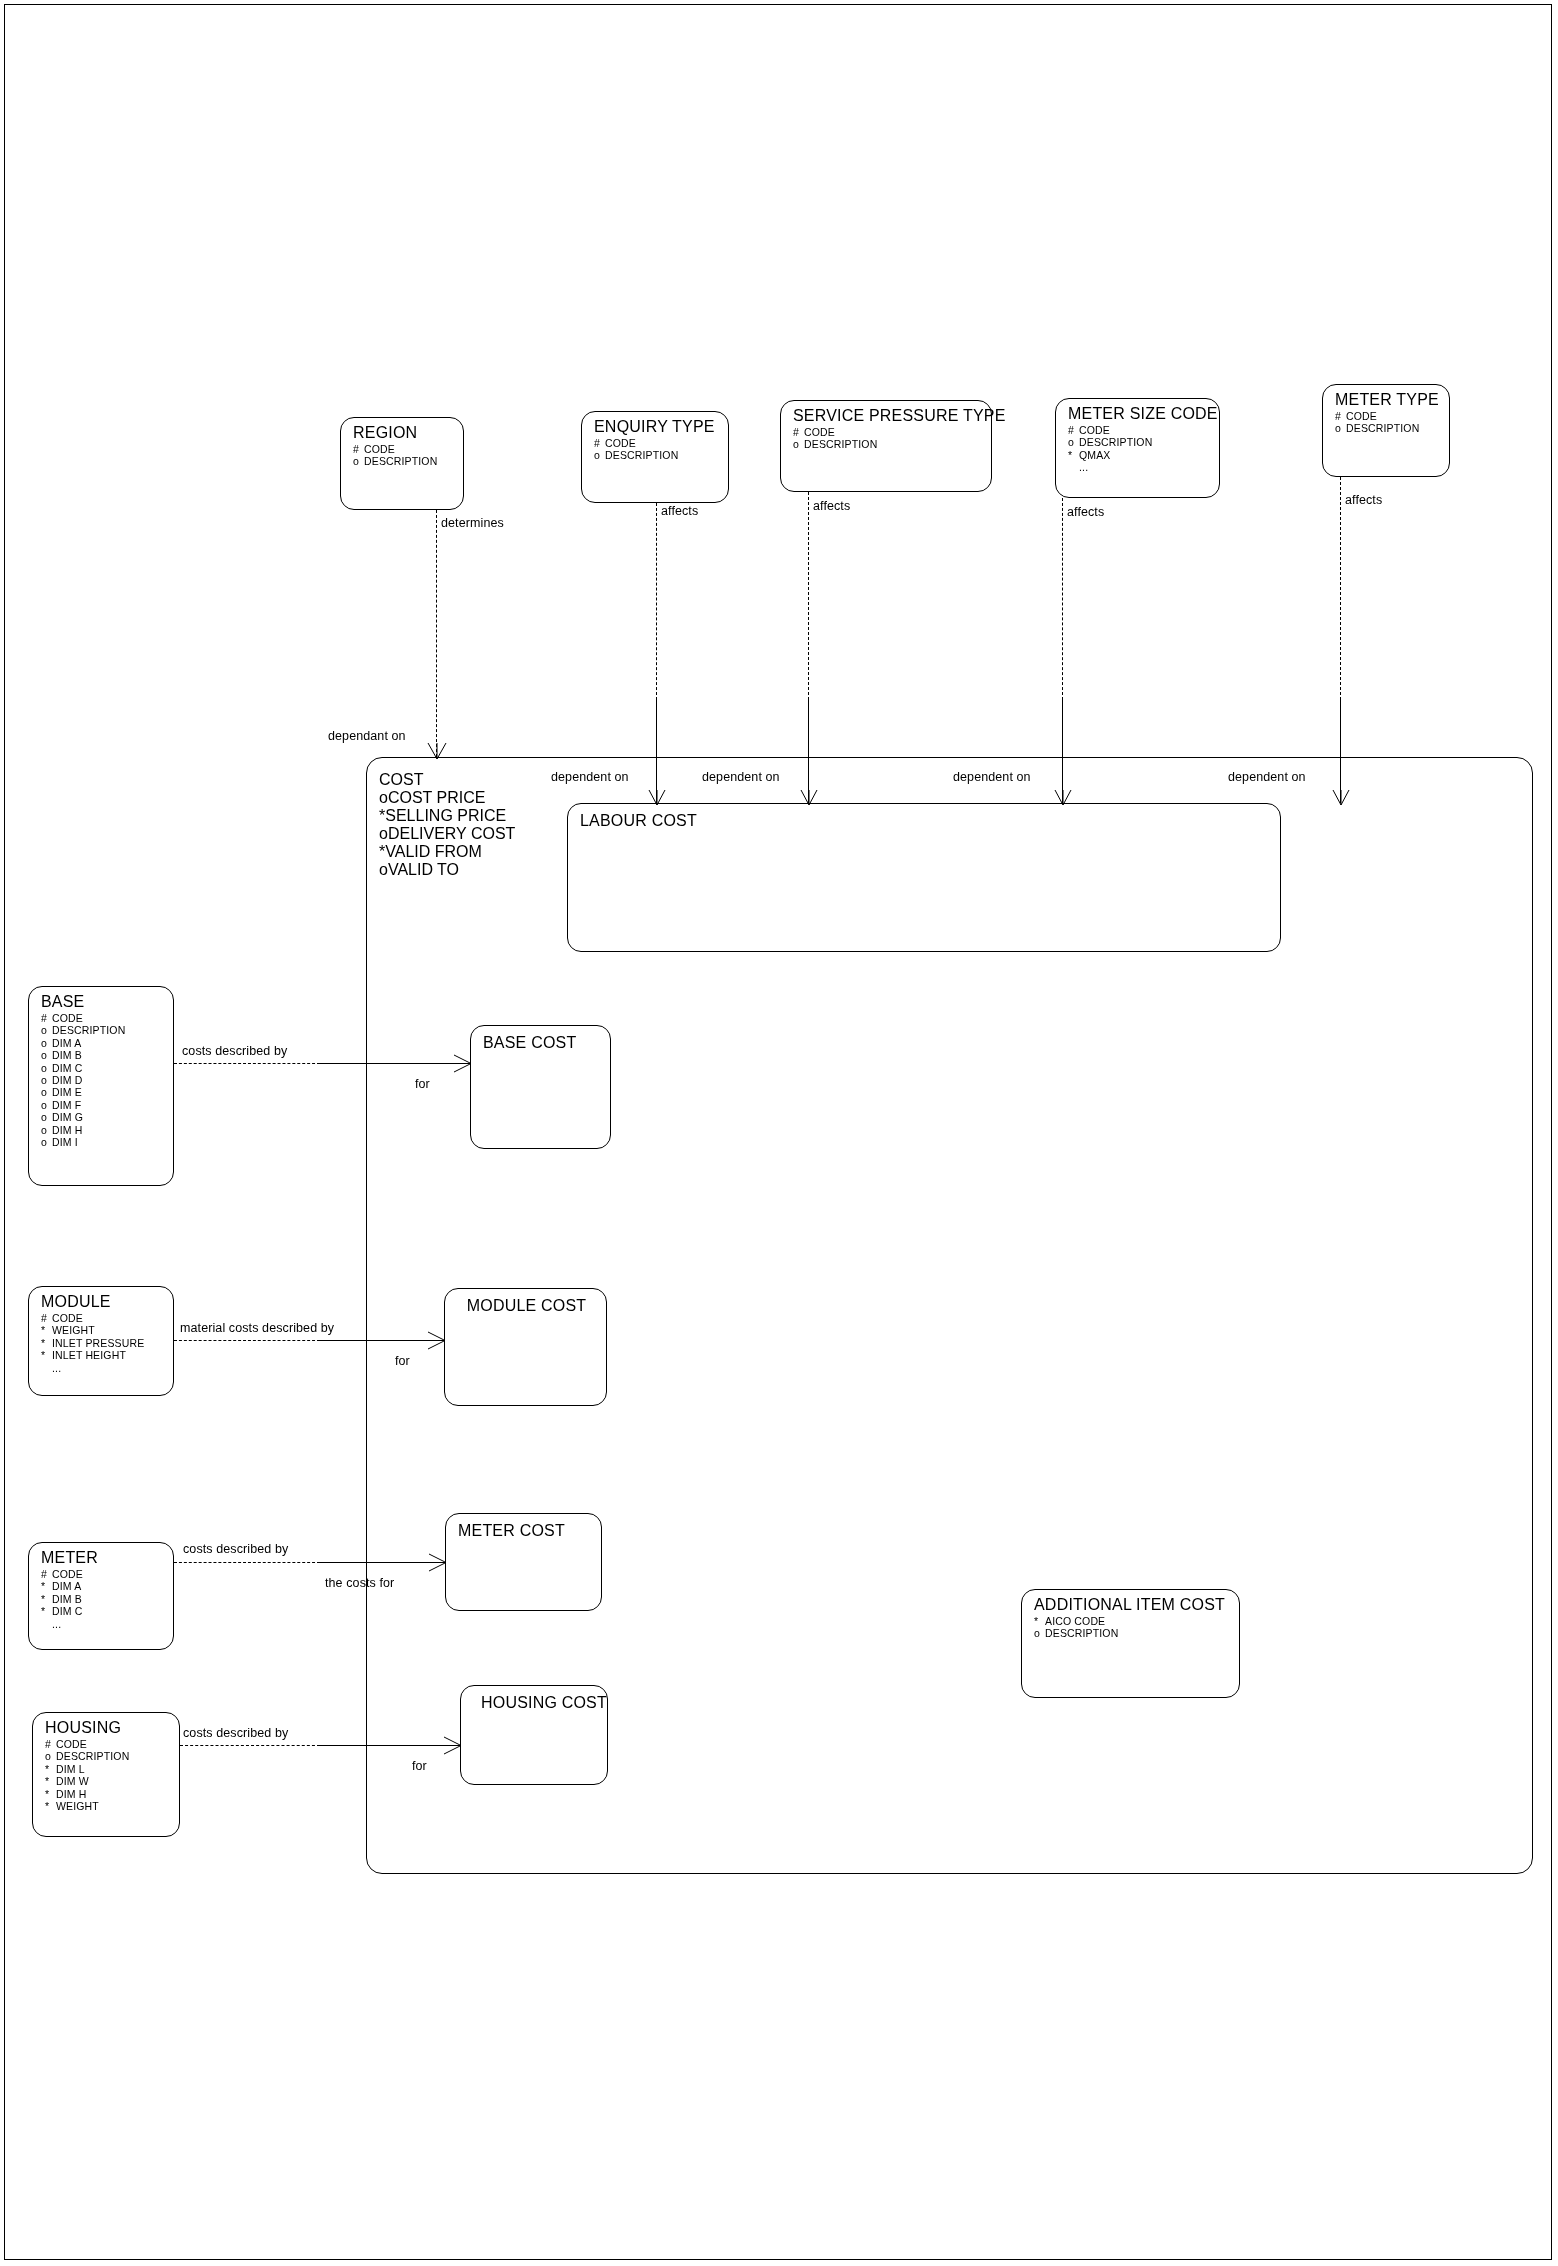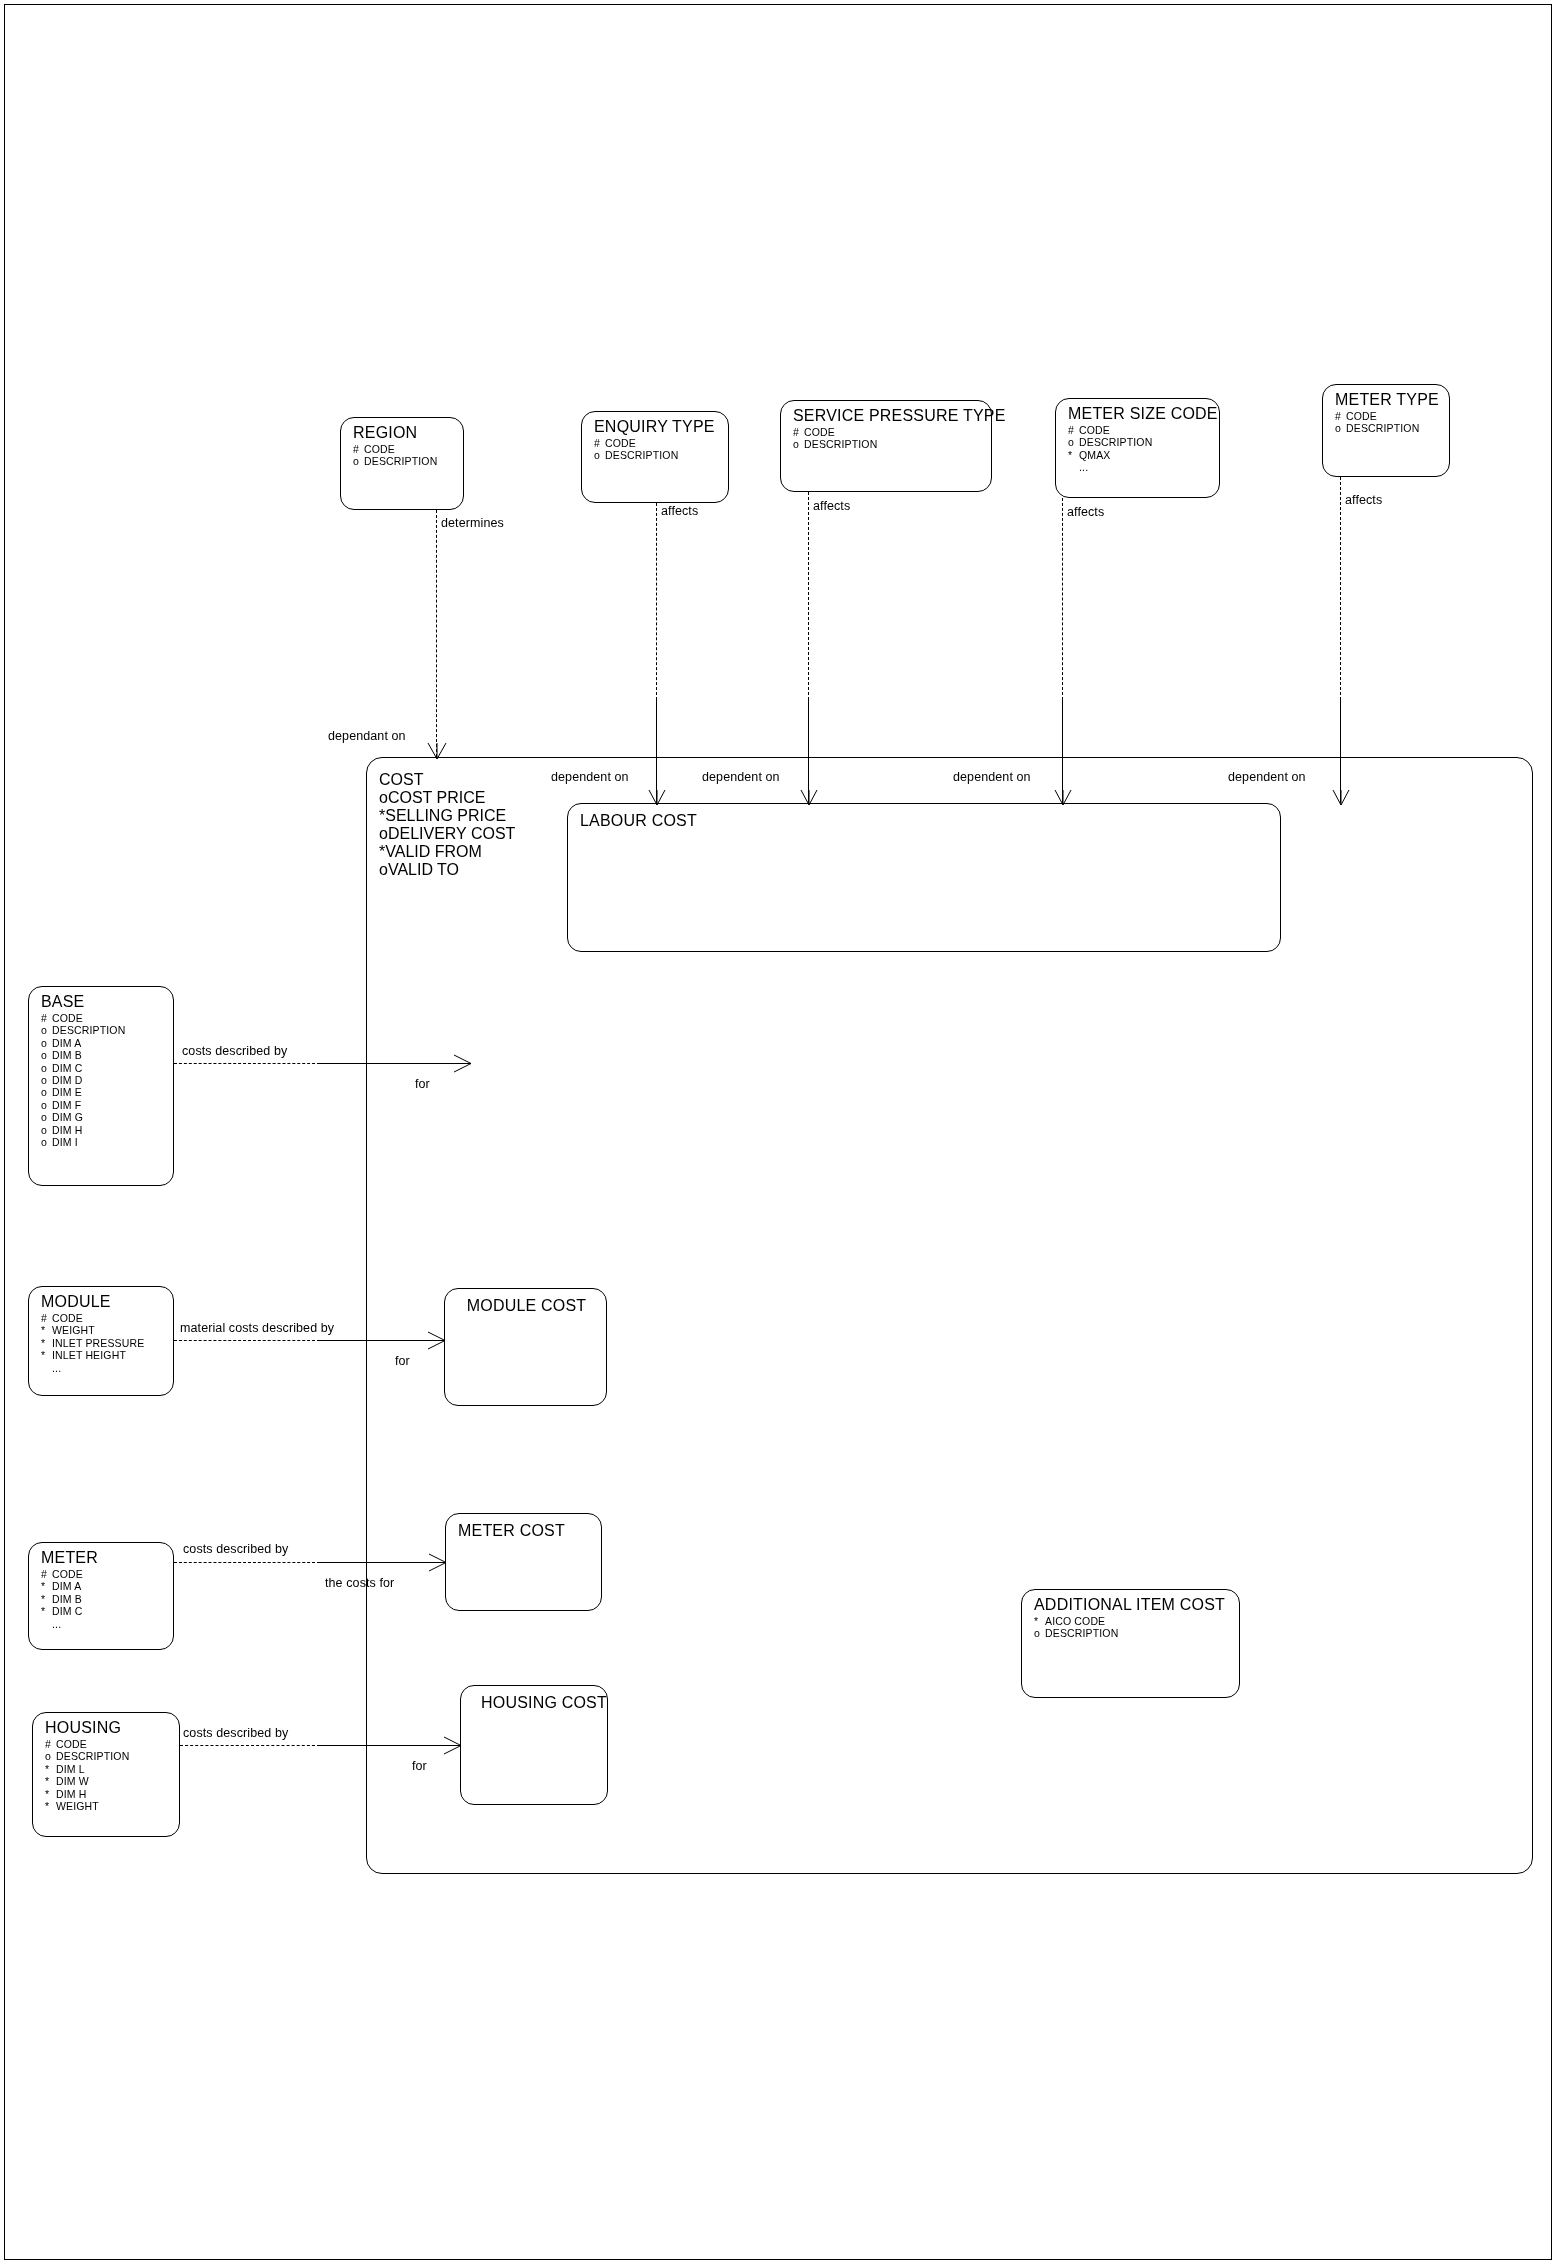--- a/index.html
+++ b/index.html
@@ -250,30 +250,33 @@
     <div class="attr-list">
       <div class="attr"><span class="mark">#</span><span>CODE</span></div>
       <div class="attr"><span class="mark">o</span><span>DESCRIPTION</span></div>
       <div class="attr"><span class="mark">*</span><span>DIM L</span></div>
       <div class="attr"><span class="mark">*</span><span>DIM W</span></div>
       <div class="attr"><span class="mark">*</span><span>DIM H</span></div>
       <div class="attr"><span class="mark">*</span><span>WEIGHT</span></div>
     </div>
   </div>
 
+  <div class="entity title-only" style="left:470px; top:1025px; width:141px; height:124px;">
+    <div class="ent-title">BASE COST</div>
+  </div>
 
   <div class="entity title-only" style="left:444px; top:1288px; width:163px; height:118px;text-align:center;">
     <div class="ent-title">MODULE COST</div>
   </div>
 
   <div class="entity title-only" style="left:445px; top:1513px; width:157px; height:98px;">
     <div class="ent-title">METER COST</div>
   </div>
 
-  <div class="entity title-only" style="left:460px; top:1685px; width:148px; height:120px;padding-left:20px;">
+  <div class="entity title-only" style="left:460px; top:1685px; width:148px; height:100px;padding-left:20px;">
     <div class="ent-title">HOUSING COST</div>
   </div>
 
   <div class="entity" style="left:1021px; top:1589px; width:219px; height:109px;">
     <div class="ent-title">ADDITIONAL ITEM COST</div>
     <div class="attr-list">
       <div class="attr"><span class="mark">*</span><span>AICO CODE</span></div>
       <div class="attr"><span class="mark">o</span><span>DESCRIPTION</span></div>
     </div>
   </div>

